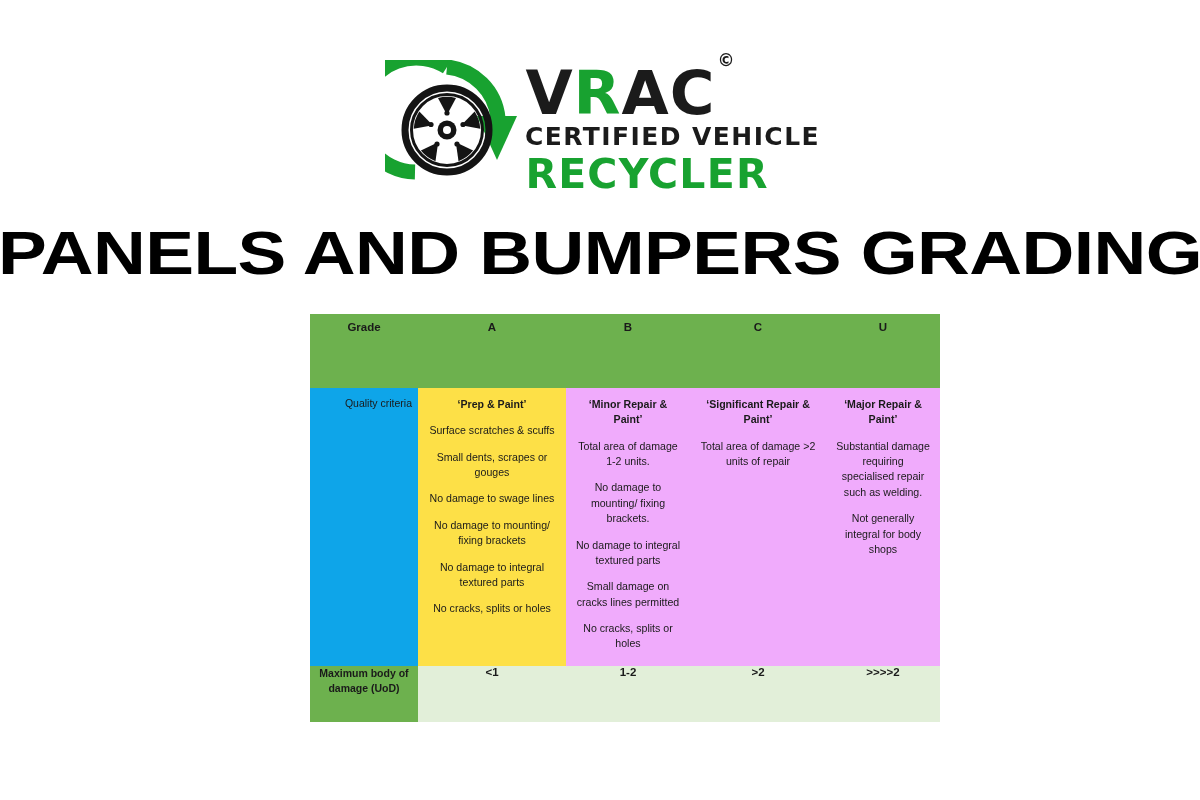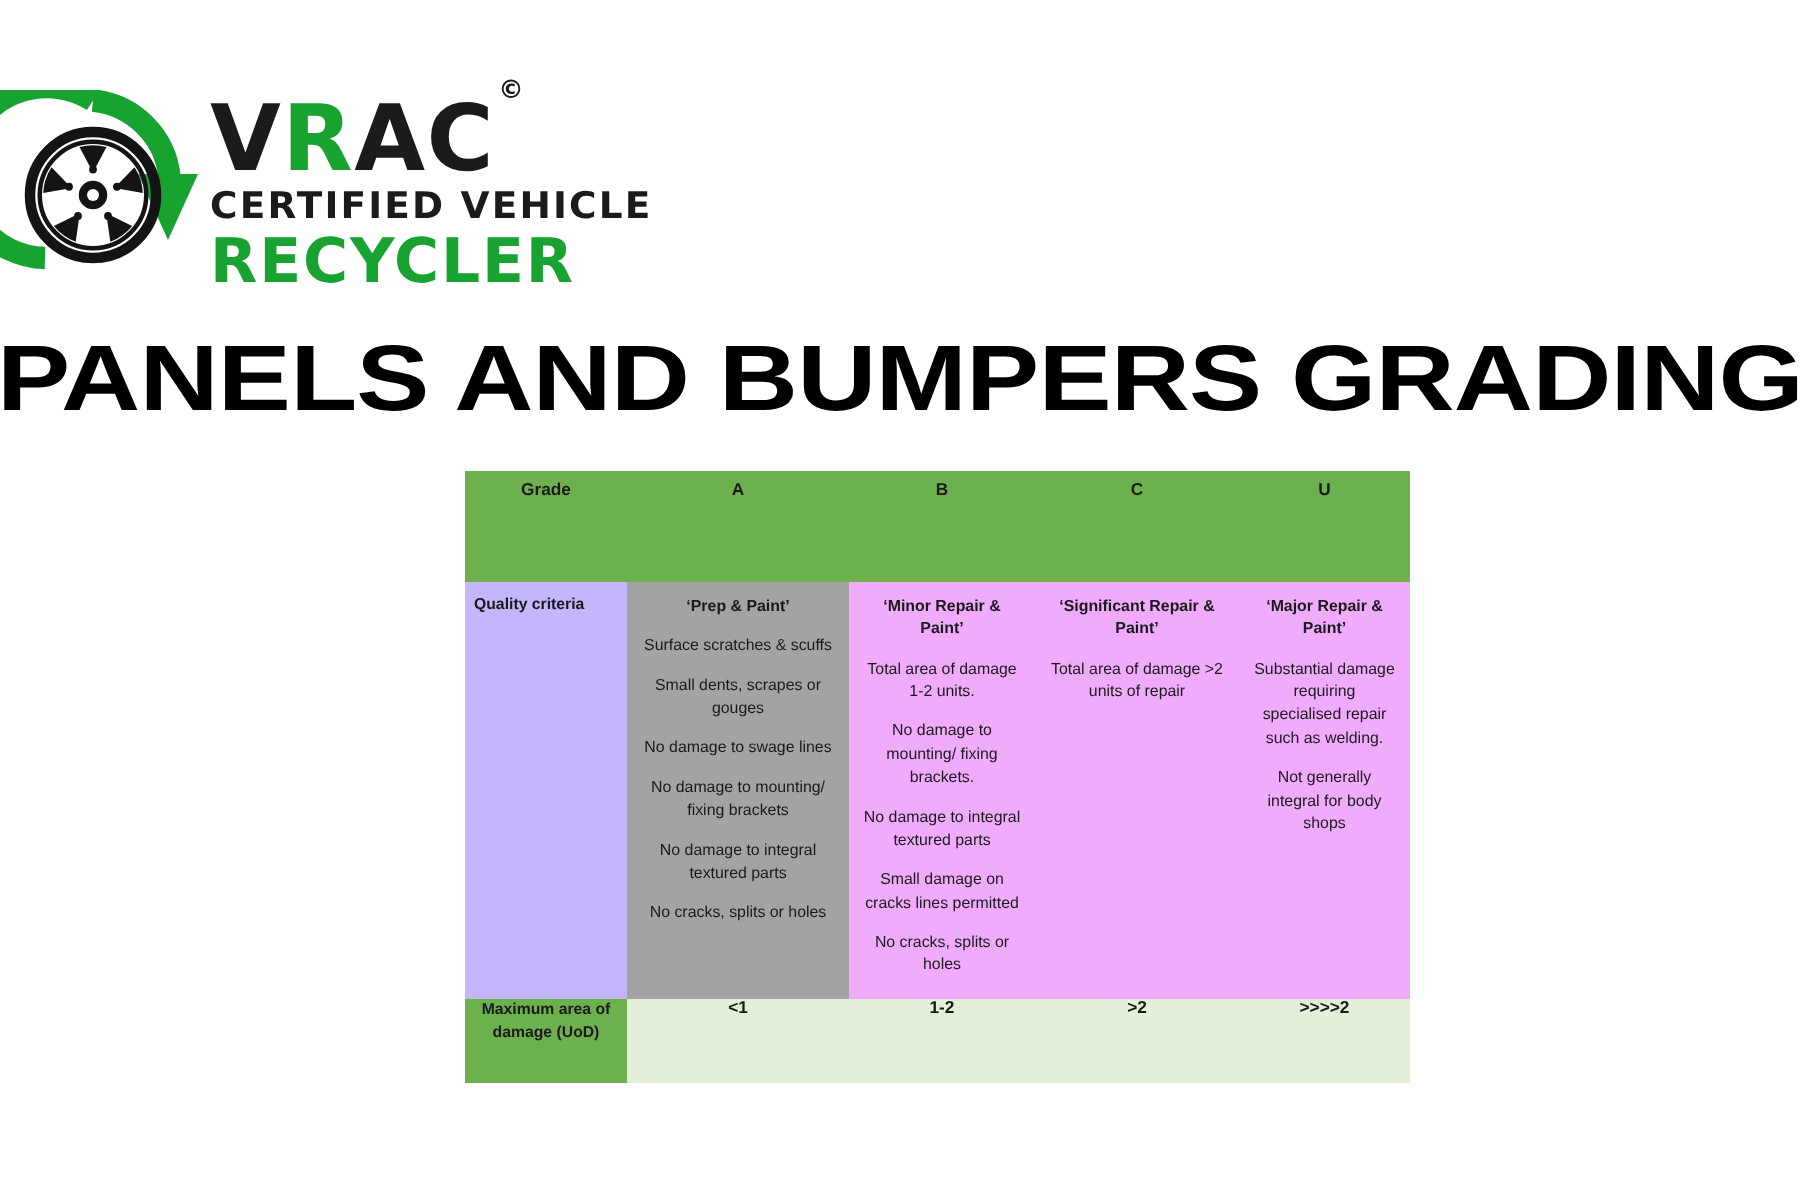--- a/index.html
+++ b/index.html
@@ -18,20 +18,21 @@
 
   
   #logo-block {
     position: absolute;
     left: 0;
     top: 52px;
     width: 1200px;
     height: 150px;
     display: flex;
     align-items: center;
+    justify-content: center;
   }
   #logo-inner {
     display: flex;
     align-items: flex-start;
     gap: 8px;
   }
   #logo-mark {
     width: 132px;
     height: 132px;
     flex: 0 0 auto;
@@ -133,41 +134,41 @@
     font-weight: 700;
     color: #1a1a1a;
     padding-top: 7px !important;
     border-right: 2px solid #ffffff;
   }
   .hdr-cell:last-child { border-right: 0; }
   .hdr-cell.label-col { border-right: 2px solid #ffffff; }
 
   
   .body-label {
-    background: #c4b5fd;
-    text-align: left;
+    background: #0ea5e9;
+    text-align: right;
     font-size: 10.5px;
-    font-weight: 700;
+    font-weight: 400;
     color: #1a1a1a;
     padding: 9px 6px 0 6px !important;
     border-right: 2px solid #ffffff;
     border-top: 2px solid #ffffff;
   }
   .body-cell {
     background: #f0abfc;
     border-right: 2px solid #ffffff;
     border-top: 2px solid #ffffff;
     padding: 9px 9px 14px 9px !important;
     text-align: center;
     font-size: 10.6px;
     line-height: 1.45;
     color: #1a1a1a;
   }
   .body-cell:last-child { border-right: 0; }
-  .body-cell.cell-a { background: #a3a3a3; }
+  .body-cell.cell-a { background: #fde047; }
   .cell-heading {
     font-weight: 700;
     margin: 0 0 11px 0;
   }
   .cell-line {
     margin: 0 0 11px 0;
   }
   .cell-line:last-child { margin-bottom: 0; }
 
   
@@ -298,20 +299,20 @@
       </td>
 
       <td class="body-cell">
         <p class="cell-heading">‘Major Repair &amp; Paint’</p>
         <p class="cell-line">Substantial damage requiring specialised repair such as welding.</p>
         <p class="cell-line">Not generally integral for body shops</p>
       </td>
     </tr>
 
     <tr>
-      <td class="foot-label">Maximum area of damage (UoD)</td>
+      <td class="foot-label">Maximum body of damage (UoD)</td>
       <td class="foot-cell">&lt;1</td>
       <td class="foot-cell">1-2</td>
       <td class="foot-cell">&gt;2</td>
       <td class="foot-cell">&gt;&gt;&gt;&gt;2</td>
     </tr>
   </tbody>
 </table>
 
 </body></html>

